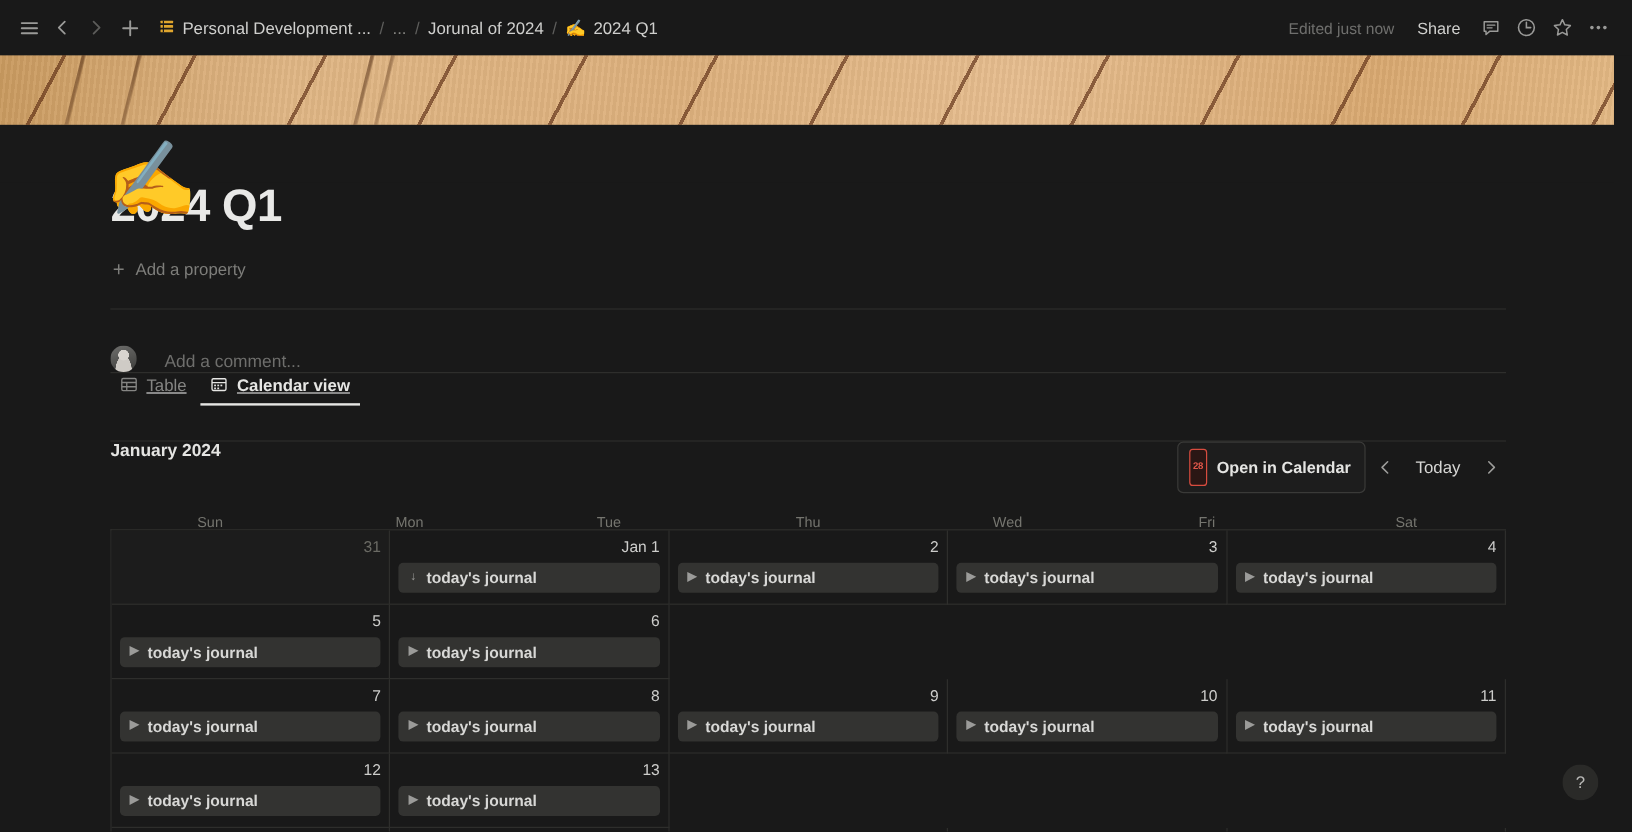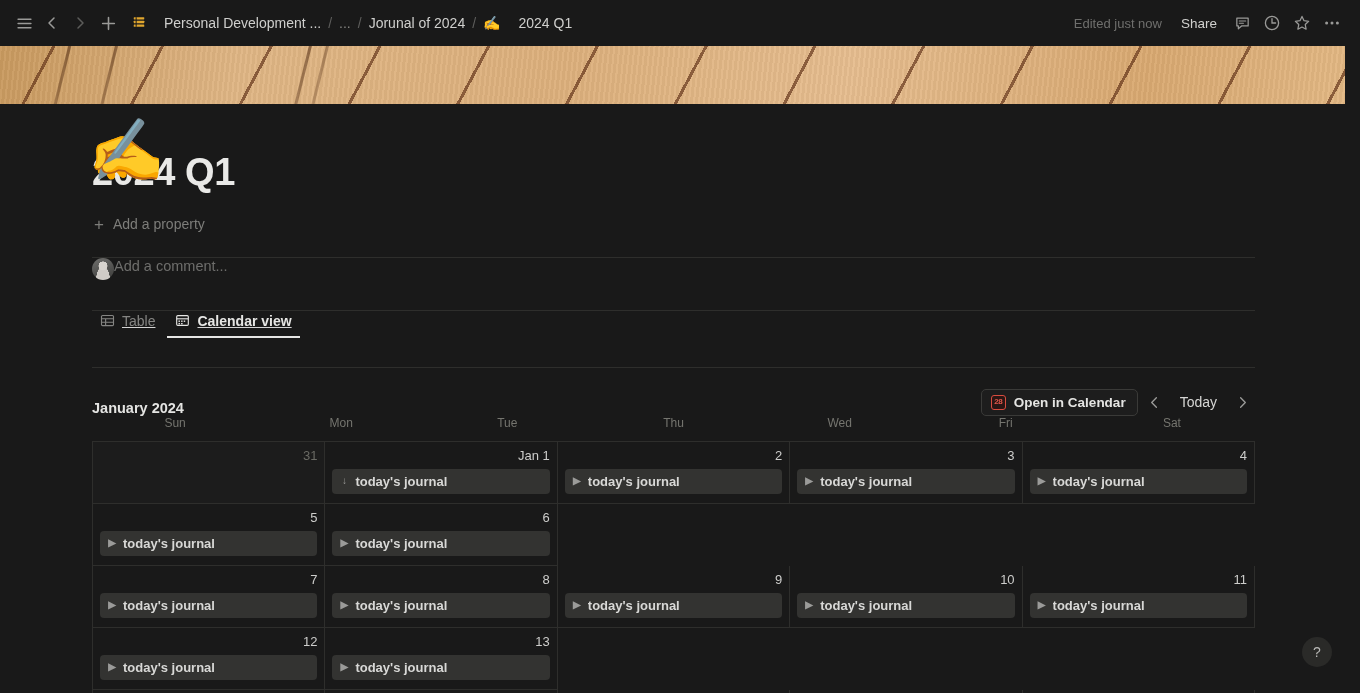--- a/index.html
+++ b/index.html
@@ -36,21 +36,21 @@
   #crumbs {
     display: flex;
     align-items: center;
     margin-left: 4px;
     min-width: 0;
     font-size: 14px;
   }
   .crumb {
     display: flex;
     align-items: center;
-    gap: 18px;
+    gap: 6px;
     padding: 3px 6px;
     border-radius: 4px;
     color: #cfcfcd;
     white-space: nowrap;
   }
   .crumb.muted { color: #868682; }
   .crumb-sep { color: #5e5e5c; padding: 0 1px; font-size: 14px; }
   .crumb-emoji { font-size: 14px; line-height: 1; }
 
   #tb-right {
@@ -138,22 +138,22 @@
     font-size: 14px;
     padding: 4px 6px 4px 2px;
     border-radius: 4px;
   }
   #add-prop .plus { font-size: 17px; line-height: 1; color: #7d7d7a; }
 
   .hrule { height: 1px; background: #2e2e2c; margin-top: 20px; }
 
   #comment-row {
     display: flex;
-    align-items: flex-start;
-    gap: 0;
+    align-items: flex-end;
+    gap: 23px;
     height: 52px;
   }
   #avatar {
     width: 22px; height: 22px;
     border-radius: 50%;
     flex: 0 0 auto;
     background:
       radial-gradient(circle at 50% 36%, #d8d4cf 0 24%, rgba(216,212,207,0) 26%),
       radial-gradient(ellipse at 50% 104%, #cfcbc6 0 44%, rgba(207,203,198,0) 46%),
       linear-gradient(160deg, #6f6f6d, #3a3a38);
@@ -188,21 +188,21 @@
     left: 0; right: 0; bottom: 0;
     height: 2px;
     background: #e6e6e4;
   }
   .vtab svg { display: block; }
 
   
   #cal-toolbar {
     height: 48px;
     display: flex;
-    align-items: flex-end;
+    align-items: flex-start;
   }
   #cal-month {
     font-size: 14.5px;
     font-weight: bold;
     color: #e4e4e2;
   }
   #cal-controls {
     margin-left: auto;
     display: flex;
     align-items: center;
@@ -214,21 +214,21 @@
     gap: 8px;
     border: 1px solid #3a3a38;
     border-radius: 5px;
     padding: 5px 11px 5px 9px;
     font-size: 13.5px;
     font-weight: bold;
     color: #e4e4e2;
     background: #1d1d1d;
   }
   .cal-ico-28 {
-    width: 15px; height: 15px;
+    width: 15px; height: 31px;
     border: 1.6px solid #d84c3f;
     border-radius: 3px;
     background: #2a1614;
     display: flex; align-items: center; justify-content: center;
     font-size: 8px;
     font-weight: bold;
     color: #e0574a;
     line-height: 1;
     letter-spacing: -0.3px;
     flex: 0 0 auto;
@@ -248,20 +248,21 @@
 
   #dow-row {
     display: grid;
     grid-template-columns: repeat(7, 1fr);
     height: 25px;
   }
   .dow {
     text-align: center;
     font-size: 12px;
     color: #75756f;
+    margin-top: 12px;
   }
 
   #cal-grid {
     border-top: 1px solid #2e2e2c;
     border-left: 1px solid #2e2e2c;
   }
   .cal-week {
     display: grid;
     grid-template-columns: repeat(5, 1fr);
     height: 124px;

